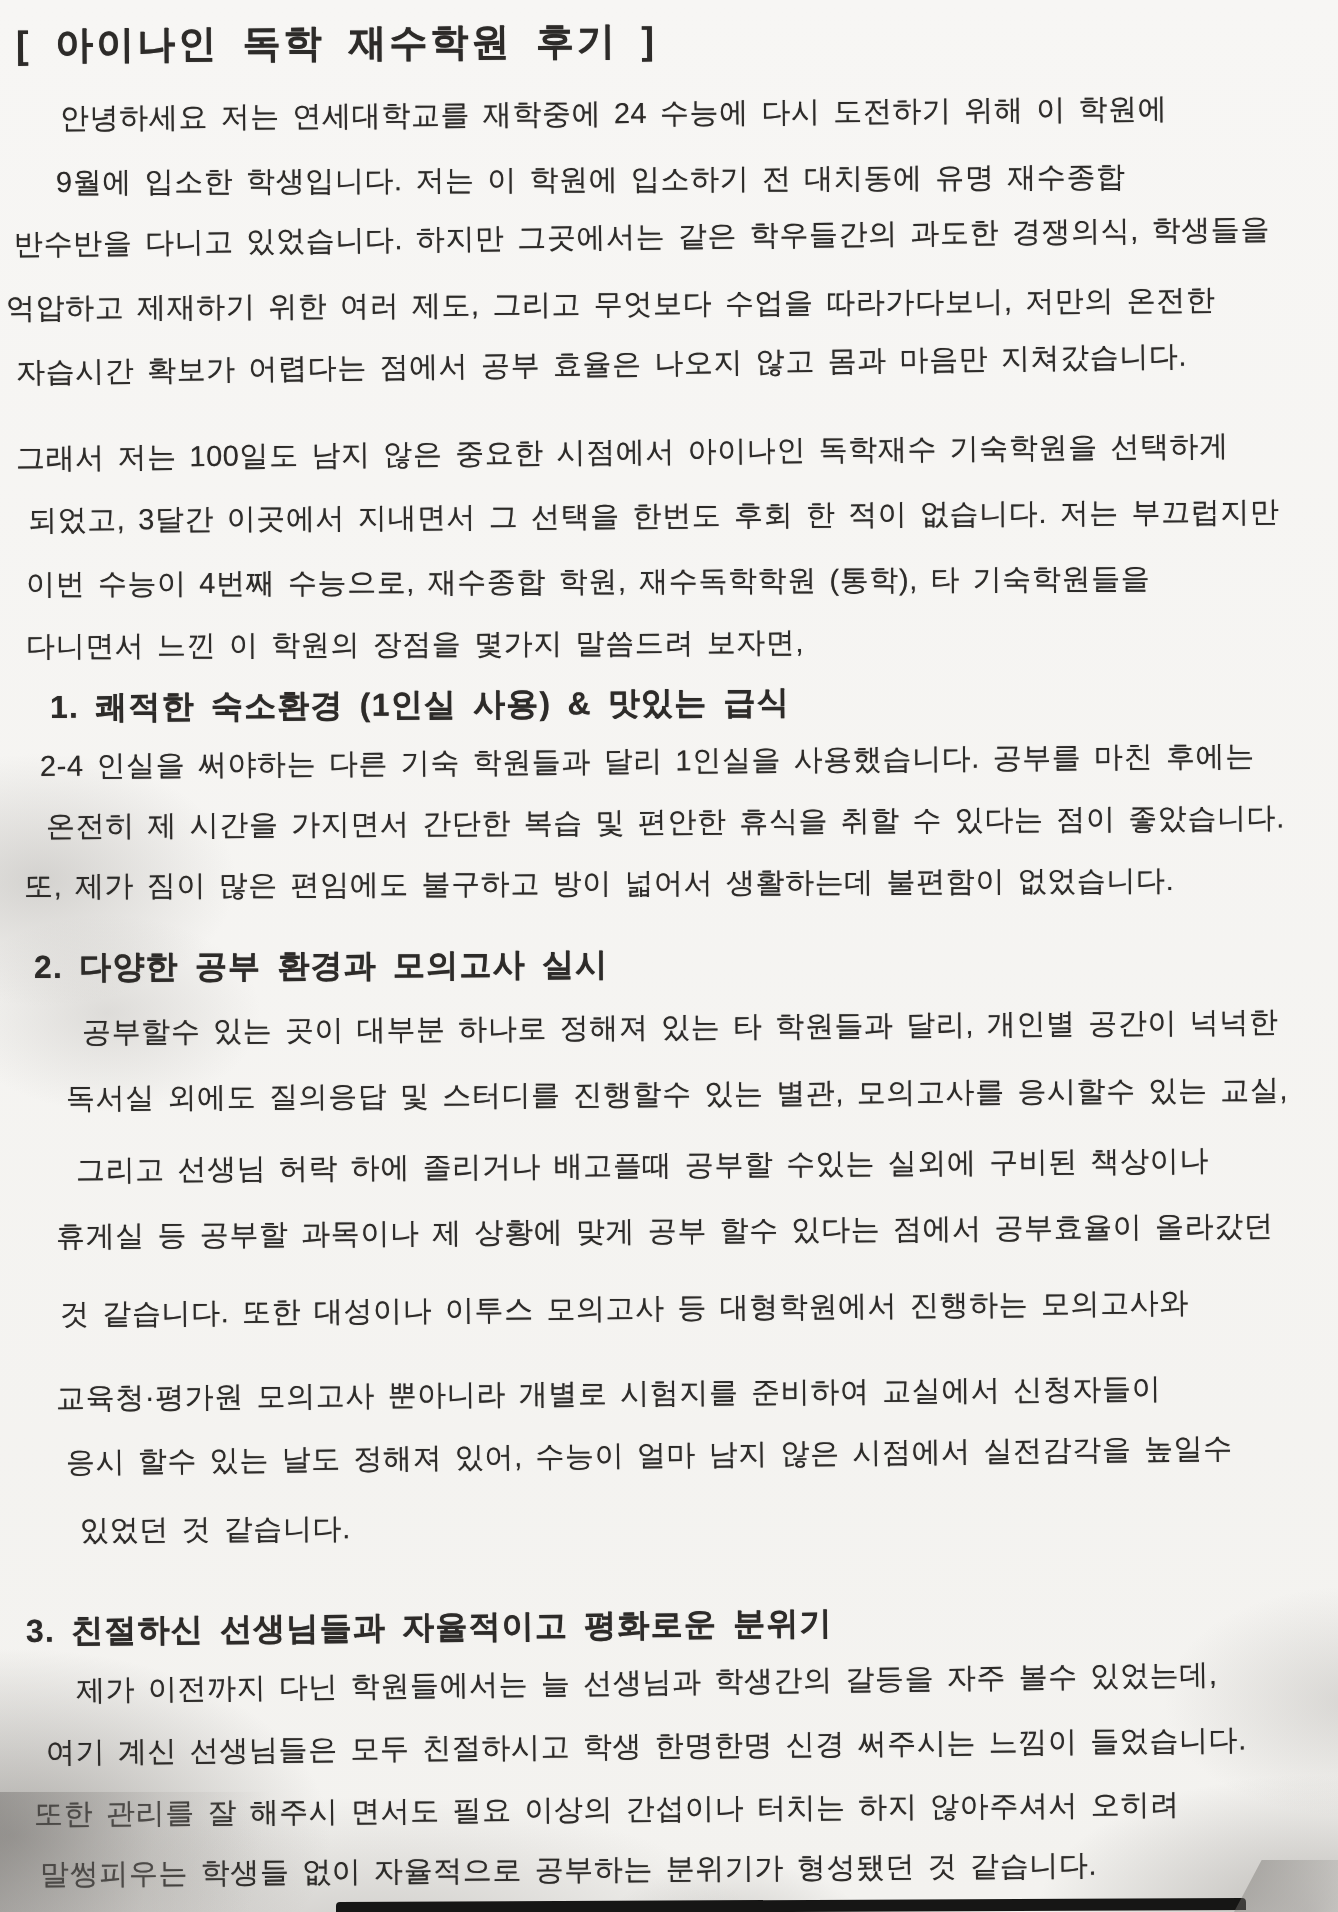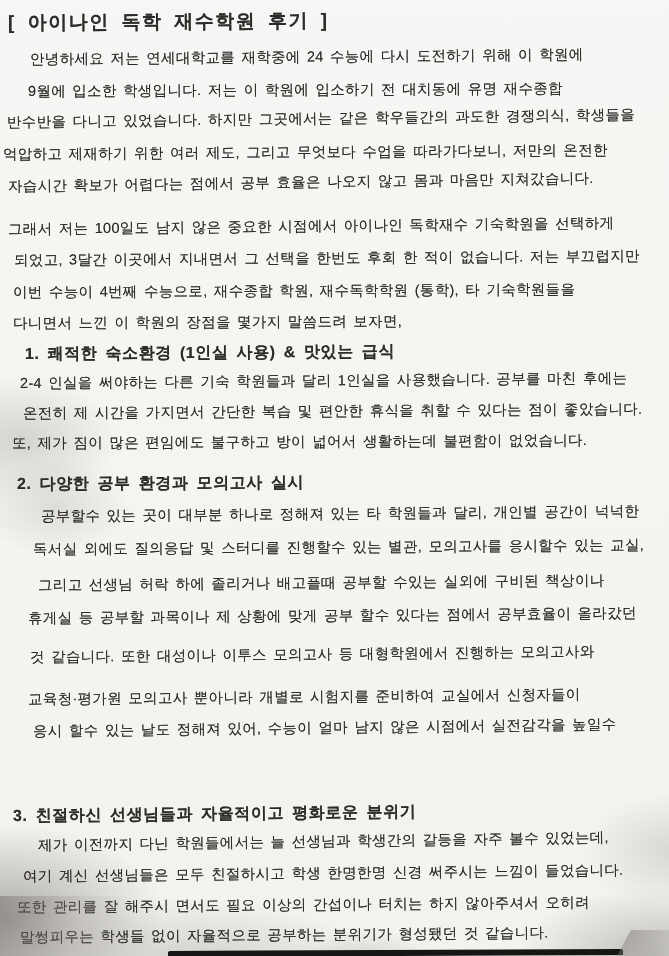--- a/index.html
+++ b/index.html
@@ -99,20 +99,21 @@
   <div class="ln" style="left:12px;top:434px;--r:-0.3deg">또, 제가 짐이 많은 편임에도 불구하고 방이 넓어서 생활하는데 불편함이 없었습니다.</div>
 
   <div class="ln heading" style="left:17px;top:474px;--r:-0.3deg">2. 다양한 공부 환경과 모의고사 실시</div>
   <div class="ln" style="left:41px;top:507px;--r:-0.5deg">공부할수 있는 곳이 대부분 하나로 정해져 있는 타 학원들과 달리, 개인별 공간이 넉넉한</div>
   <div class="ln" style="left:33px;top:540px;--r:-0.4deg">독서실 외에도 질의응답 및 스터디를 진행할수 있는 별관, 모의고사를 응시할수 있는 교실,</div>
   <div class="ln" style="left:38px;top:576px;--r:-0.5deg">그리고 선생님 허락 하에 졸리거나 배고플때 공부할 수있는 실외에 구비된 책상이나</div>
   <div class="ln" style="left:28px;top:609px;--r:-0.5deg">휴게실 등 공부할 과목이나 제 상황에 맞게 공부 할수 있다는 점에서 공부효율이 올라갔던</div>
   <div class="ln" style="left:30px;top:648px;--r:-0.6deg">것 같습니다. 또한 대성이나 이투스 모의고사 등 대형학원에서 진행하는 모의고사와</div>
   <div class="ln" style="left:28px;top:690px;--r:-0.5deg">교육청·평가원 모의고사 뿐아니라 개별로 시험지를 준비하여 교실에서 신청자들이</div>
   <div class="ln" style="left:33px;top:722px;--r:-0.7deg">응시 할수 있는 날도 정해져 있어, 수능이 얼마 남지 않은 시점에서 실전감각을 높일수</div>
+  <div class="ln" style="left:40px;top:756px;--r:-0.4deg">있었던 것 같습니다.</div>
 
   <div class="ln heading" style="left:13px;top:806px;--r:-0.6deg">3. 친절하신 선생님들과 자율적이고 평화로운 분위기</div>
   <div class="ln" style="left:38px;top:836px;--r:-0.8deg">제가 이전까지 다닌 학원들에서는 늘 선생님과 학생간의 갈등을 자주 볼수 있었는데,</div>
   <div class="ln" style="left:23px;top:867px;--r:-0.6deg">여기 계신 선생님들은 모두 친절하시고 학생 한명한명 신경 써주시는 느낌이 들었습니다.</div>
   <div class="ln" style="left:17px;top:898px;--r:-0.5deg">또한 관리를 잘 해주시 면서도 필요 이상의 간섭이나 터치는 하지 않아주셔서 오히려</div>
   <div class="ln" style="left:20px;top:928px;--r:-0.5deg">말썽피우는 학생들 없이 자율적으로 공부하는 분위기가 형성됐던 것 같습니다.</div>
 
   <div class="wrinkle-bl"></div>
   <div class="edge-dark"></div>
   <div class="edge-fade-right"></div>

